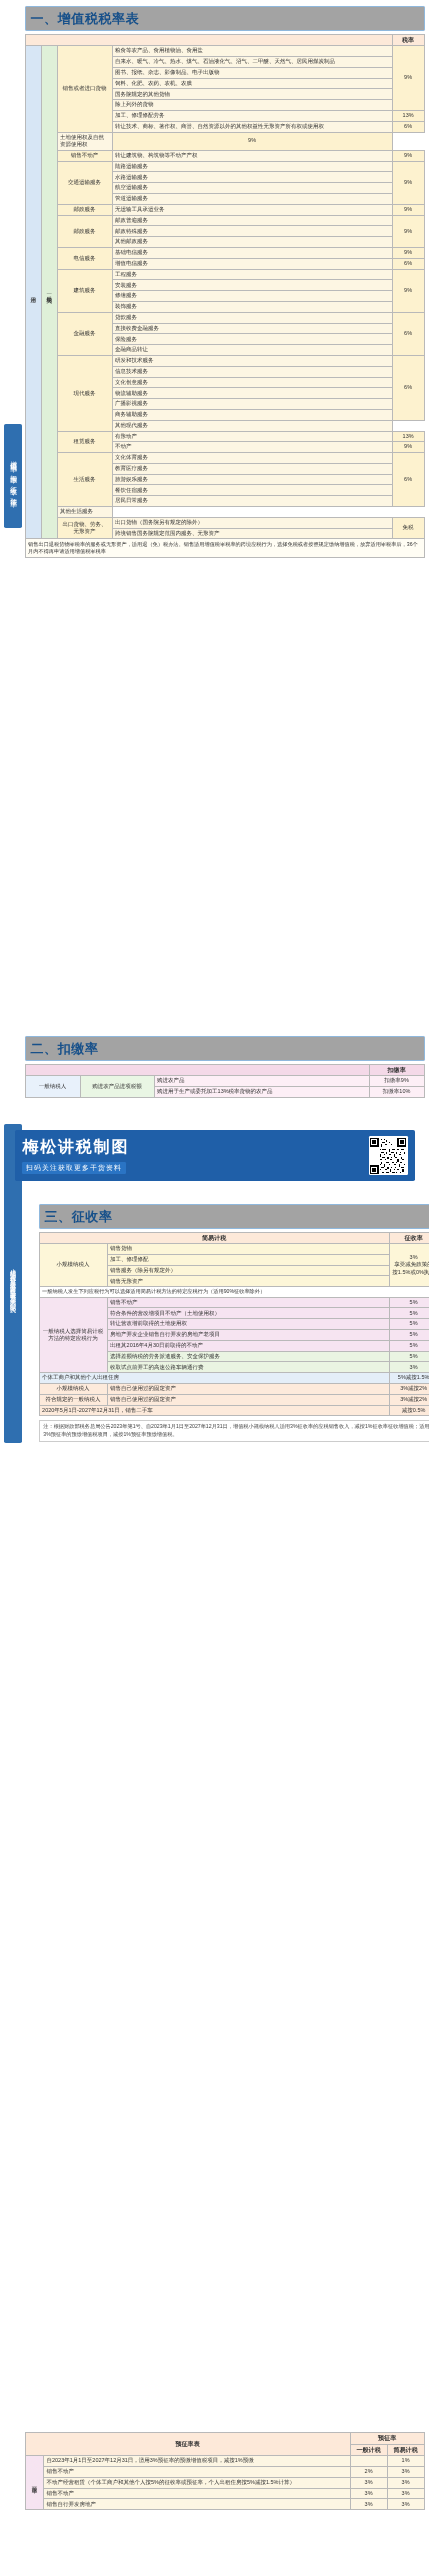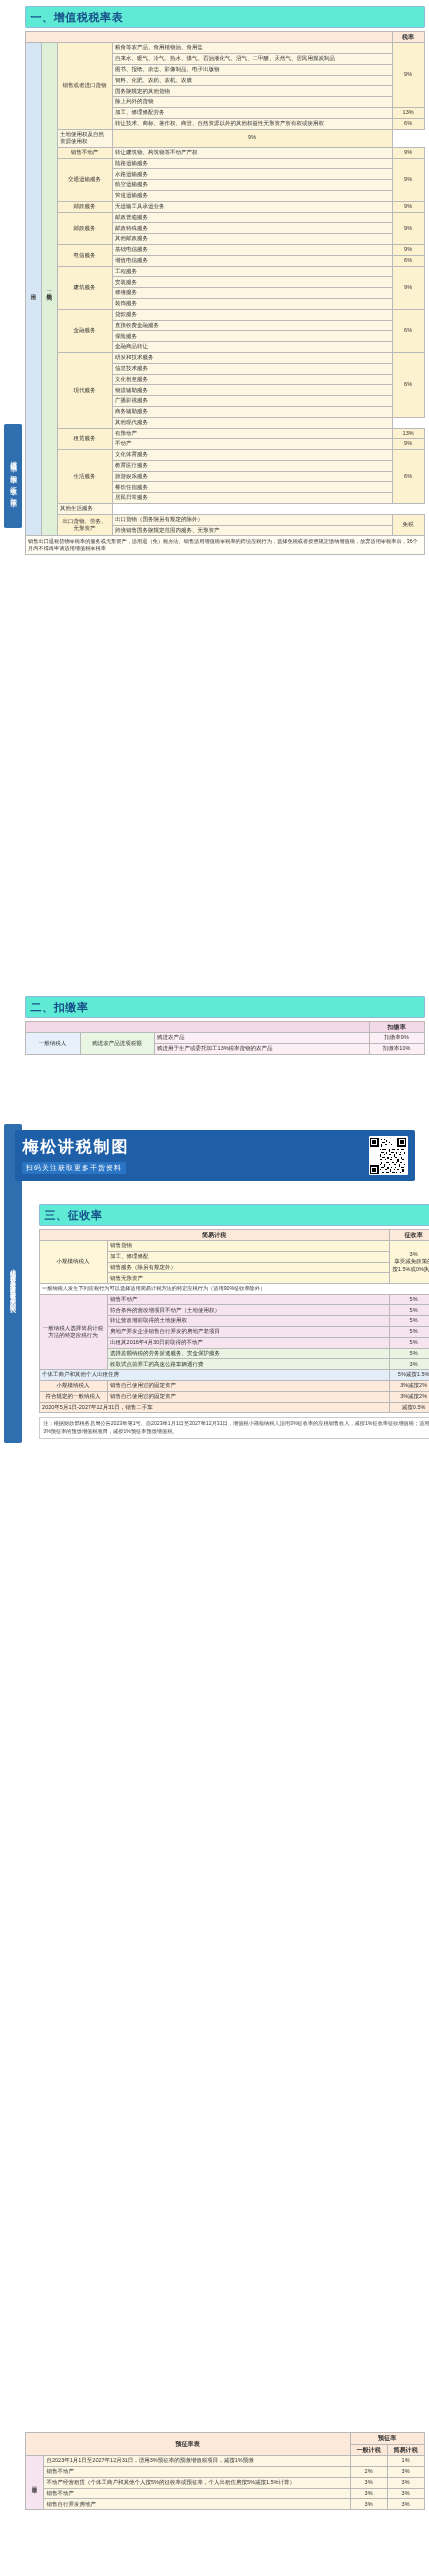--- a/index.html
+++ b/index.html
@@ -29,24 +29,24 @@
     letter-spacing: 1.2px;
     font-size: 6.8px;
     line-height: 18.4px;
     text-align: center;
     padding: 3.7px 0;
   }
 
   
   .section { position: absolute; left: 24.6px; width: 400px; }
   .sec-title {
-    background: #5eead4;
+    background: #a3a3a3;
     border: 0.6px solid #8fb8dd;
     color: #17508a;
-    font-size: 11px;
+    font-size: 13px;
     font-weight: bold;
     padding: 2.5px 4.9px;
     border-radius: 1.2px;
     margin-bottom: 2.5px;
     letter-spacing: 0.6px;
   }
 
   table.t {
     width: 100%;
     border-collapse: collapse;
@@ -317,21 +317,21 @@
           <tr>
             <td class="col-d">跨境销售国务院规定范围内服务、无形资产</td>
           </tr>
           <tr>
             <td colspan="5" style="font-size: 5.2px; line-height: 1.5; background: rgb(255, 253, 244);">销售出口退税货物零税率的服务或无形资产，适用退（免）税办法。销售适用增值税零税率的跨境应税行为，选择免税或者按照规定缴纳增值税，放弃适用零税率后，36个月内不得再申请适用增值税零税率</td>
           </tr>
         </tbody>
     </table>
   </div>
 
-  <div class="section s2" style="top:996px;">
+  <div class="section s2" style="top:1036px;">
     <div class="sec-title">二、扣缴率</div>
     <table class="t">
       <colgroup>
         <col style="width:55px">
           <col style="width:74px">
           <col>
           <col style="width:55px">
       </colgroup>
       <tbody id="s2-body">
           <tr>

